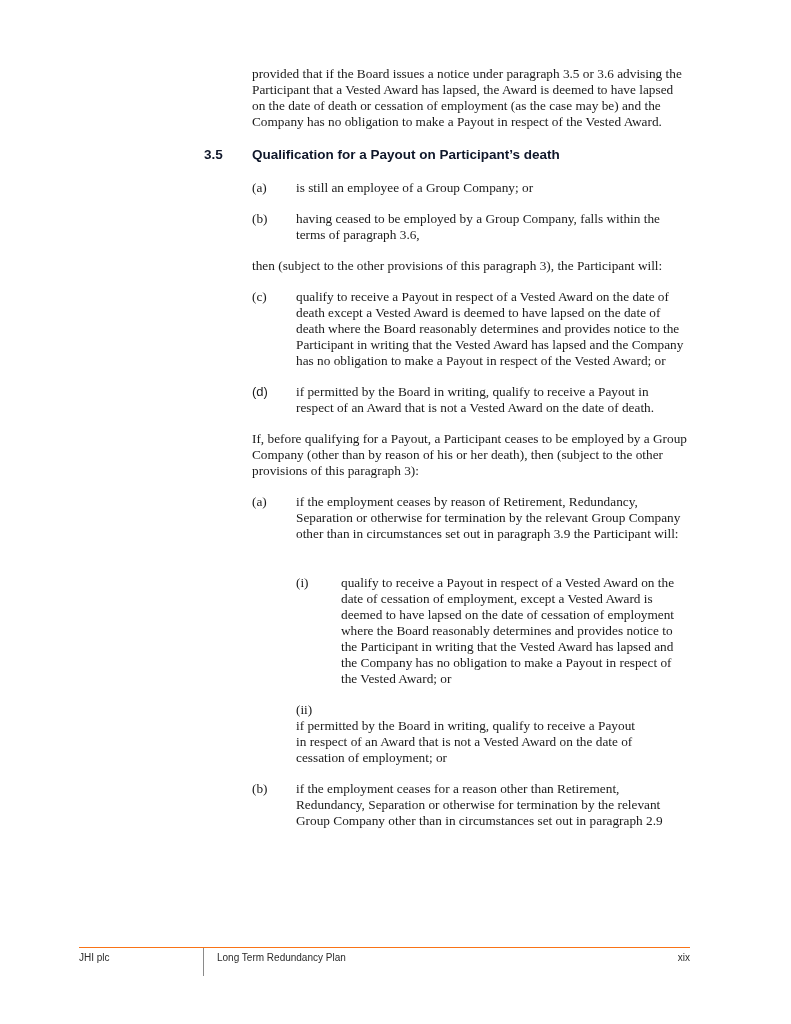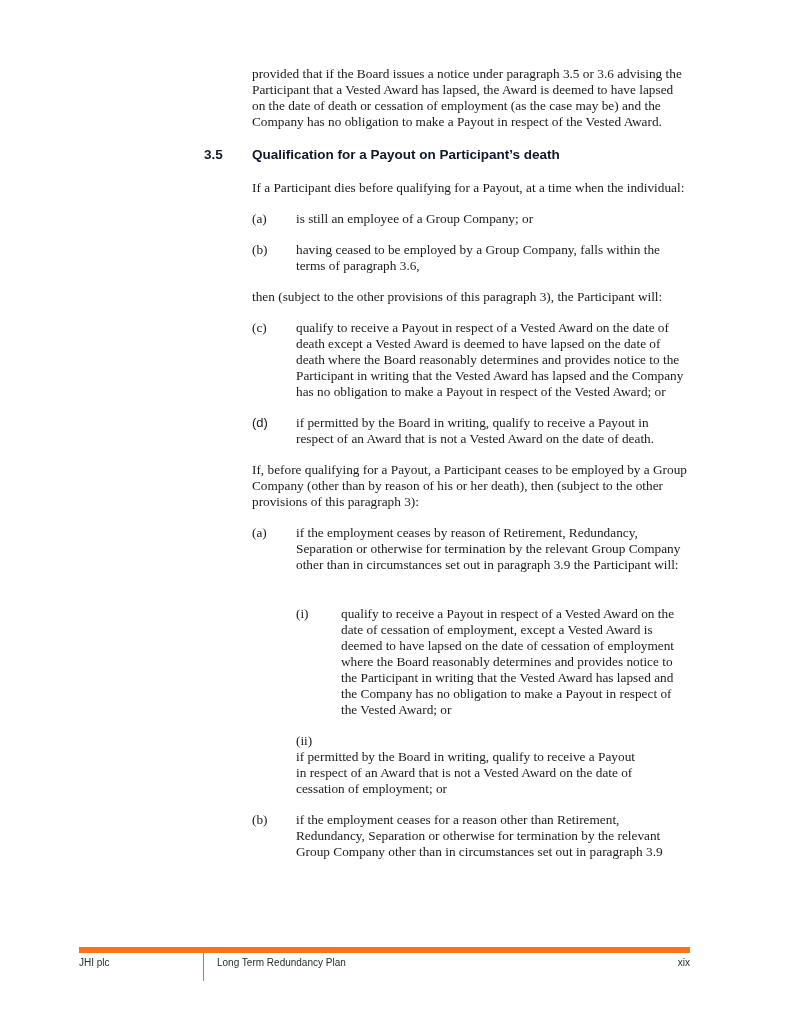--- a/index.html
+++ b/index.html
@@ -65,21 +65,21 @@
     width: 45px;
   }
   .sub-body { width: 347px; }
   .item-text { margin: 0 0 33px 0; }
 
   .footer {
     position: absolute;
     top: 947px;
     left: 79px;
     width: 611px;
-    border-top: 6px solid #f97316;
+    border-top: 1px solid #f97316;
     display: flex;
     font-family: "Liberation Sans", sans-serif;
     font-size: 10px;
     color: #2b2b2b;
   }
   .footer-left {
     flex: none;
     width: 124px;
     padding-top: 4px;
   }
@@ -98,21 +98,20 @@
 </head>
 <body>
 
 <div class="page">
   <div class="content">
 
     <p class="para">provided that if the Board issues a notice under paragraph 3.5 or 3.6 advising the Participant that a Vested Award has lapsed, the Award is deemed to have lapsed on the date of death or cessation of employment (as the case may be) and the Company has no obligation to make a Payout in respect of the Vested Award.</p>
 
     <div class="heading"><span class="sec-num">3.5</span><span>Qualification for a Payout on Participant’s death</span></div>
 
-    <p class="para">If a Participant dies before qualifying for a Payout, at a time when the individual:</p>
 
     <div class="item">
       <span class="item-label">(a)</span>
       <div class="item-body">is still an employee of a Group Company; or</div>
     </div>
 
     <div class="item">
       <span class="item-label">(b)</span>
       <div class="item-body">having ceased to be employed by a Group Company, falls within the terms of paragraph 3.6,</div>
     </div>
@@ -142,21 +141,21 @@
         </div>
         <div class="subitem">
           <span class="sub-label">(ii)</span>
           <div class="sub-body">if permitted by the Board in writing, qualify to receive a Payout in respect of an Award that is not a Vested Award on the date of cessation of employment; or</div>
         </div>
       </div>
     </div>
 
     <div class="item">
       <span class="item-label">(b)</span>
-      <div class="item-body">if the employment ceases for a reason other than Retirement, Redundancy, Separation or otherwise for termination by the relevant Group Company other than in circumstances set out in paragraph 3.9</div>
+      <div class="item-body">if the employment ceases for a reason other than Retirement, Redundancy, Separation or otherwise for termination by the relevant Group Company other than in circumstances set out in paragraph 2.9</div>
     </div>
 
   </div>
 
   <div class="footer">
     <div class="footer-left">JHI plc</div>
     <div class="footer-center">Long Term Redundancy Plan</div>
     <div class="footer-right">xix</div>
   </div>
 </div>

